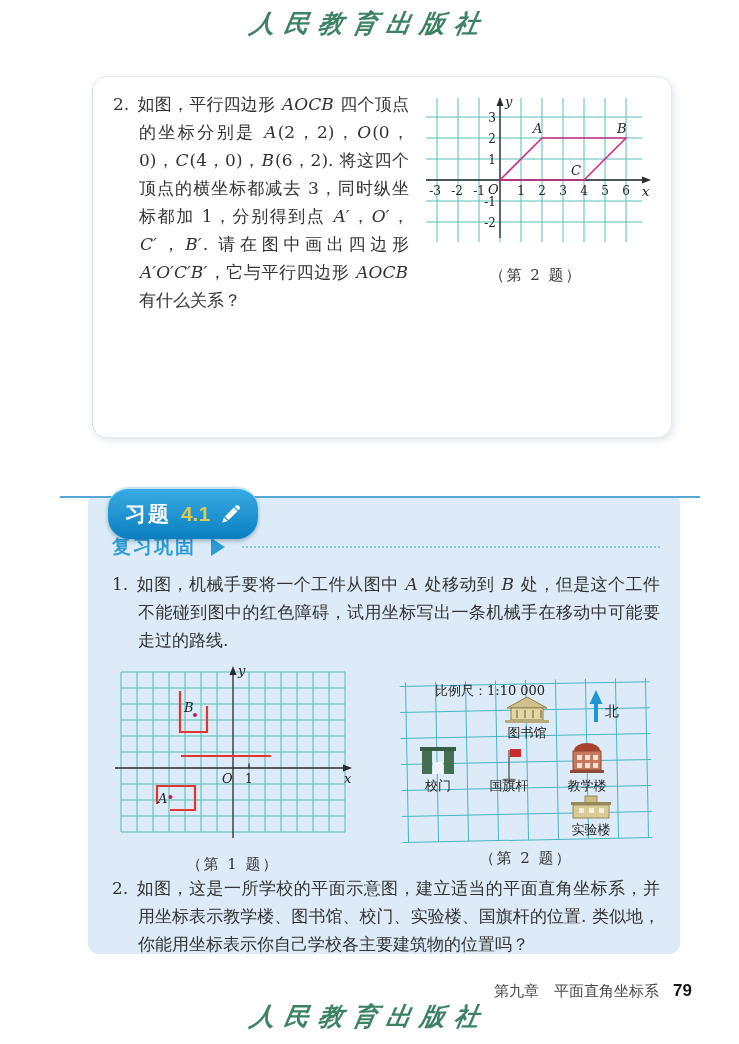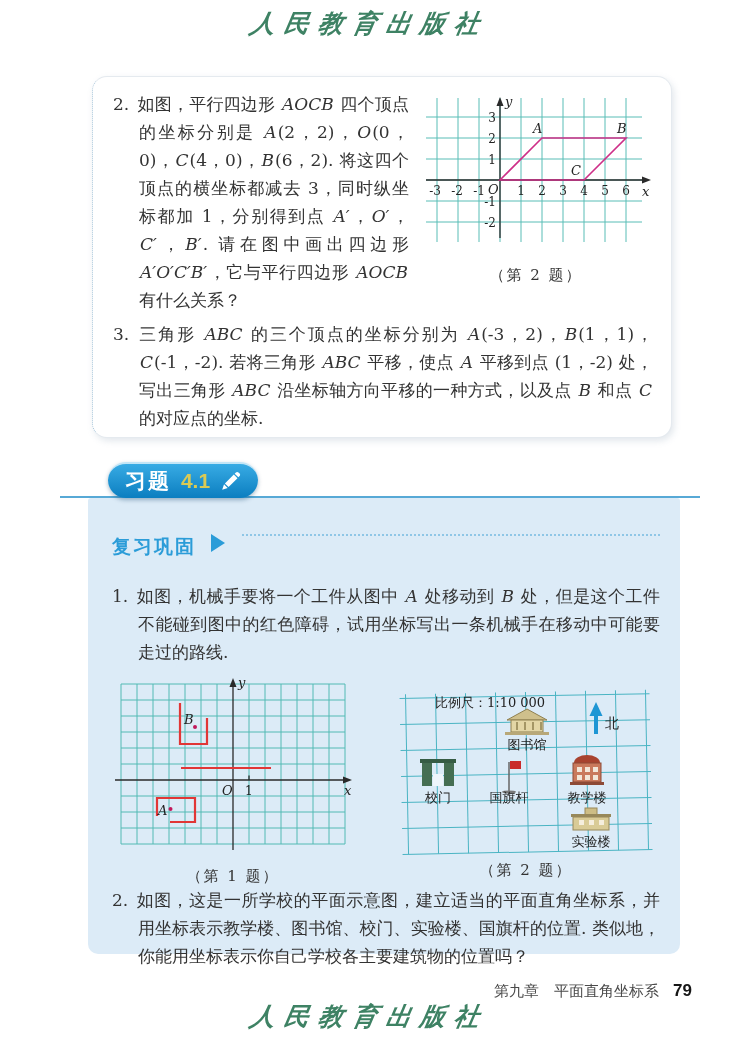--- a/index.html
+++ b/index.html
@@ -34,29 +34,29 @@
   .fig-float{float:right;width:234px;margin:2px 0 4px 10px;}
   .cap{font-size:15px;letter-spacing:2px;margin-top:1px;color:#333;}
   
   .topline{position:absolute;left:60px;top:496px;width:640px;height:2px;background:#57a9d6;}
   .panel{
     position:absolute;left:88px;top:498px;width:592px;height:456px;
     background:#dcebf7;border-radius:3px 3px 10px 10px;
     box-sizing:border-box;padding:32px 20px 0 24px;
   }
   .pill{
-    position:absolute;left:108px;top:462px;width:150px;height:36px;
+    position:absolute;left:108px;top:487px;width:150px;height:52px;
     border-radius:21px;background:linear-gradient(#38abe4,#0b7ec0);
     border-top:2px solid #c2e5f6;box-shadow:0 2px 4px rgba(0,60,100,.35);
     display:flex;align-items:center;justify-content:center;gap:10px;
     font-family:"Liberation Sans","DejaVu Sans",sans-serif;box-sizing:border-box;
   }
   .pill .zl{color:#fff;font-size:21px;font-weight:bold;letter-spacing:2px;}
   .pill .no{color:#d9ca55;font-size:21px;font-weight:bold;}
-  .sech{display:flex;gap:15px;margin:4px 0 22px 0;}
+  .sech{display:flex;align-items:center;gap:15px;margin:4px 0 10px 0;}
   .sech .t{
     color:#2b9cd8;font-size:19px;font-weight:bold;letter-spacing:2px;
     font-family:"Liberation Sans","DejaVu Sans",sans-serif;
   }
   .sech .tri{width:0;height:0;border-left:14px solid #2b9cd8;
     border-top:9px solid transparent;border-bottom:9px solid transparent;}
   .sech .dots{flex:1;height:0;border-top:2px dotted #8fc6e6;margin-left:2px;}
   .figrow{display:flex;justify-content:space-between;padding:4px 6px 0 0;}
   
   .footer{position:absolute;top:981px;right:47px;font-size:15px;color:#4a4a4a;}
@@ -128,23 +128,20 @@
           <text x="76" y="72">1</text>
           <text x="76" y="114">-1</text>
           <text x="76" y="135">-2</text>
         </g>
       </svg>
       <div class="cap">（第 2 题）</div>
     </span>
     <span class="pnum">2.</span><span>如图，平行四边形 <i>AOCB</i> 四个顶点的坐标分别是 <i>A</i>(2，2)，<i>O</i>(0，0)，<i>C</i>(4，0)，<i>B</i>(6，2). 将这四个顶点的横坐标都减去 3，同时纵坐标都加 1，分别得到点 <i>A′</i>，<i>O′</i>，<i>C′</i>，<i>B′</i>. 请在图中画出四边形 <i>A′O′C′B′</i>，它与平行四边形 <i>AOCB</i> 有什么关系？</span>
   </div>
 
-  <div class="prob">
-    <span class="pnum">3.</span><span>三角形 <i>ABC</i> 的三个顶点的坐标分别为 <i>A</i>(-3，2)，<i>B</i>(1，1)，<i>C</i>(-1，-2). 若将三角形 <i>ABC</i> 平移，使点 <i>A</i> 平移到点 (1，-2) 处，写出三角形 <i>ABC</i> 沿坐标轴方向平移的一种方式，以及点 <i>B</i> 和点 <i>C</i> 的对应点的坐标.</span>
-  </div>
 </div>
 
 <div class="topline"></div>
 
 <div class="panel">
   <div class="sech">
     <span class="t">复习巩固</span>
     <span class="tri"></span>
     <span class="dots"></span>
   </div>

